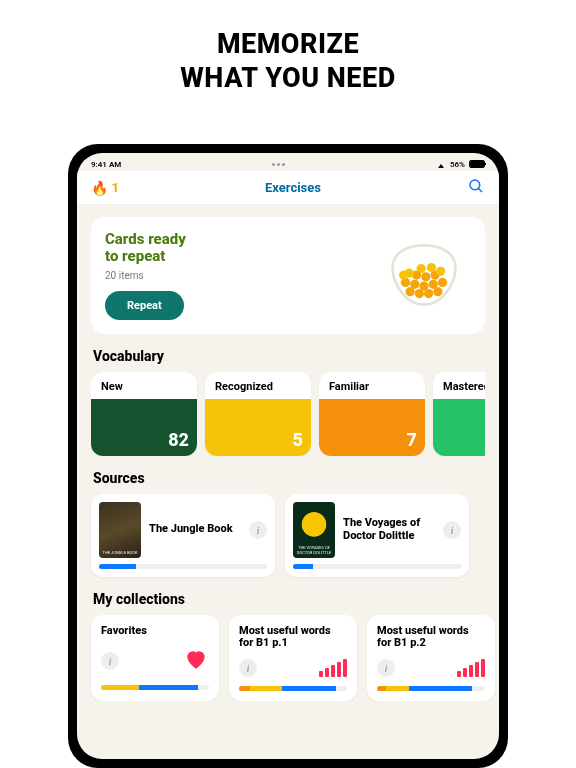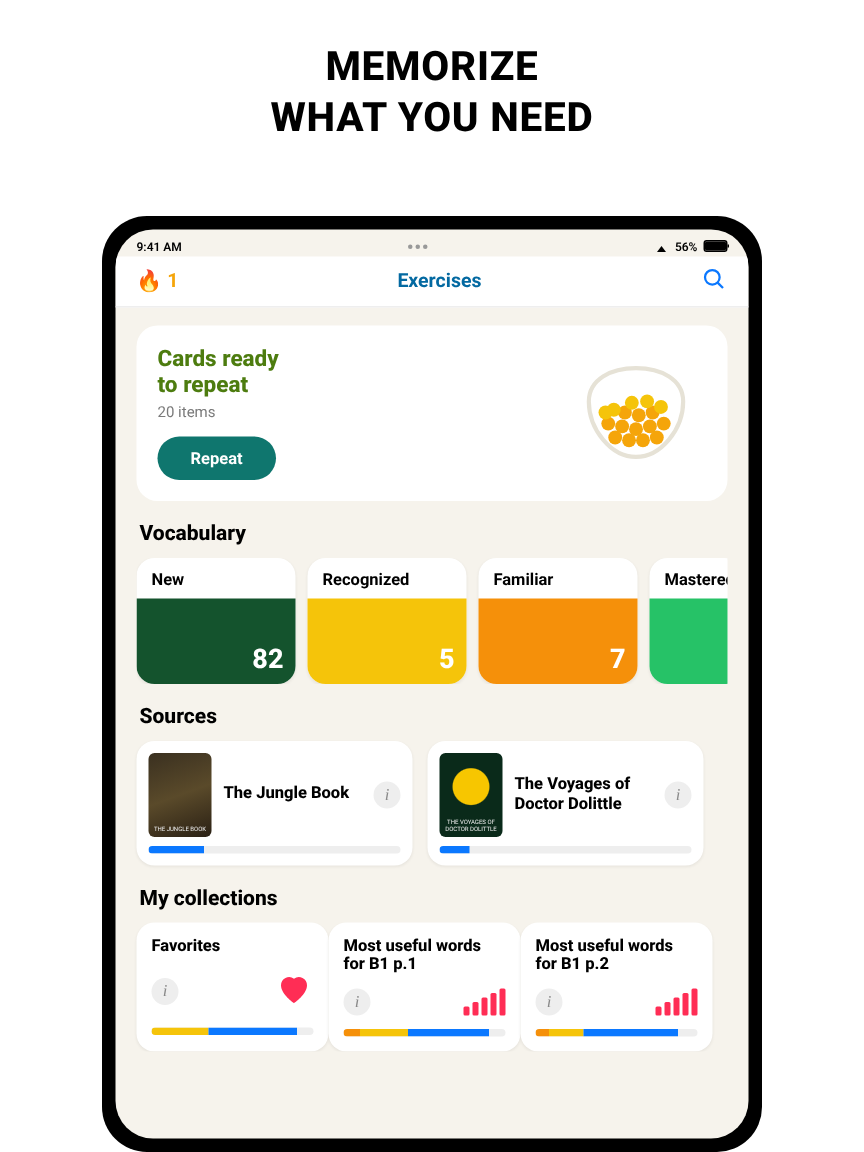--- a/index.html
+++ b/index.html
@@ -44,21 +44,21 @@
   .scard{background:#fff;border-radius:12px;width:184px;flex:0 0 184px;padding:8px;display:flex;flex-direction:column;gap:6px;box-shadow:0 1px 2px rgba(0,0,0,.06)}
   .srow{display:flex;gap:8px;align-items:center}
   .cover{width:42px;height:56px;border-radius:4px;background:#333;position:relative;overflow:hidden;font-size:4px;color:#eee;text-align:center;display:flex;flex-direction:column;justify-content:flex-end;padding-bottom:3px}
   .cover.jungle{background:linear-gradient(160deg,#3a3020 0%,#5a4a2a 50%,#2a2014 100%)}
   .cover.parrot{background:radial-gradient(circle at 50% 40%,#f7c600 0 30%,#0a2a1a 32% 100%)}
   .stitle{font-size:11px;font-weight:800;line-height:1.15;color:#000;flex:1}
   .info{width:18px;height:18px;background:#eee;border-radius:50%;color:#888;font-style:italic;font-family:Georgia,serif;font-size:11px;display:flex;align-items:center;justify-content:center;align-self:center}
   .pbar{height:5px;background:#eee;border-radius:3px;overflow:hidden}
   .pbar span{display:block;height:100%}
   
-  .colls{display:flex;}
+  .colls{display:flex;gap:10px}
   .ccard{background:#fff;border-radius:12px;width:128px;flex:0 0 128px;padding:10px;display:flex;flex-direction:column;justify-content:space-between;height:86px;box-shadow:0 1px 2px rgba(0,0,0,.06)}
   .ctitle{font-size:11px;font-weight:800;line-height:1.15;color:#000}
   .crow{display:flex;align-items:center;justify-content:space-between}
   .heart svg{width:26px;height:26px;fill:#ff2d55}
   .sig{display:flex;align-items:flex-end;gap:2px}
   .sig span{width:4px;background:#ff2d55;border-radius:1px}
   .sig span:nth-child(1){height:6px}.sig span:nth-child(2){height:9px}.sig span:nth-child(3){height:12px}.sig span:nth-child(4){height:15px}.sig span:nth-child(5){height:18px}
   .mini{height:5px;border-radius:3px;background:#eee;overflow:hidden;display:flex}
   .mini span{display:block;height:100%}
 </style>

